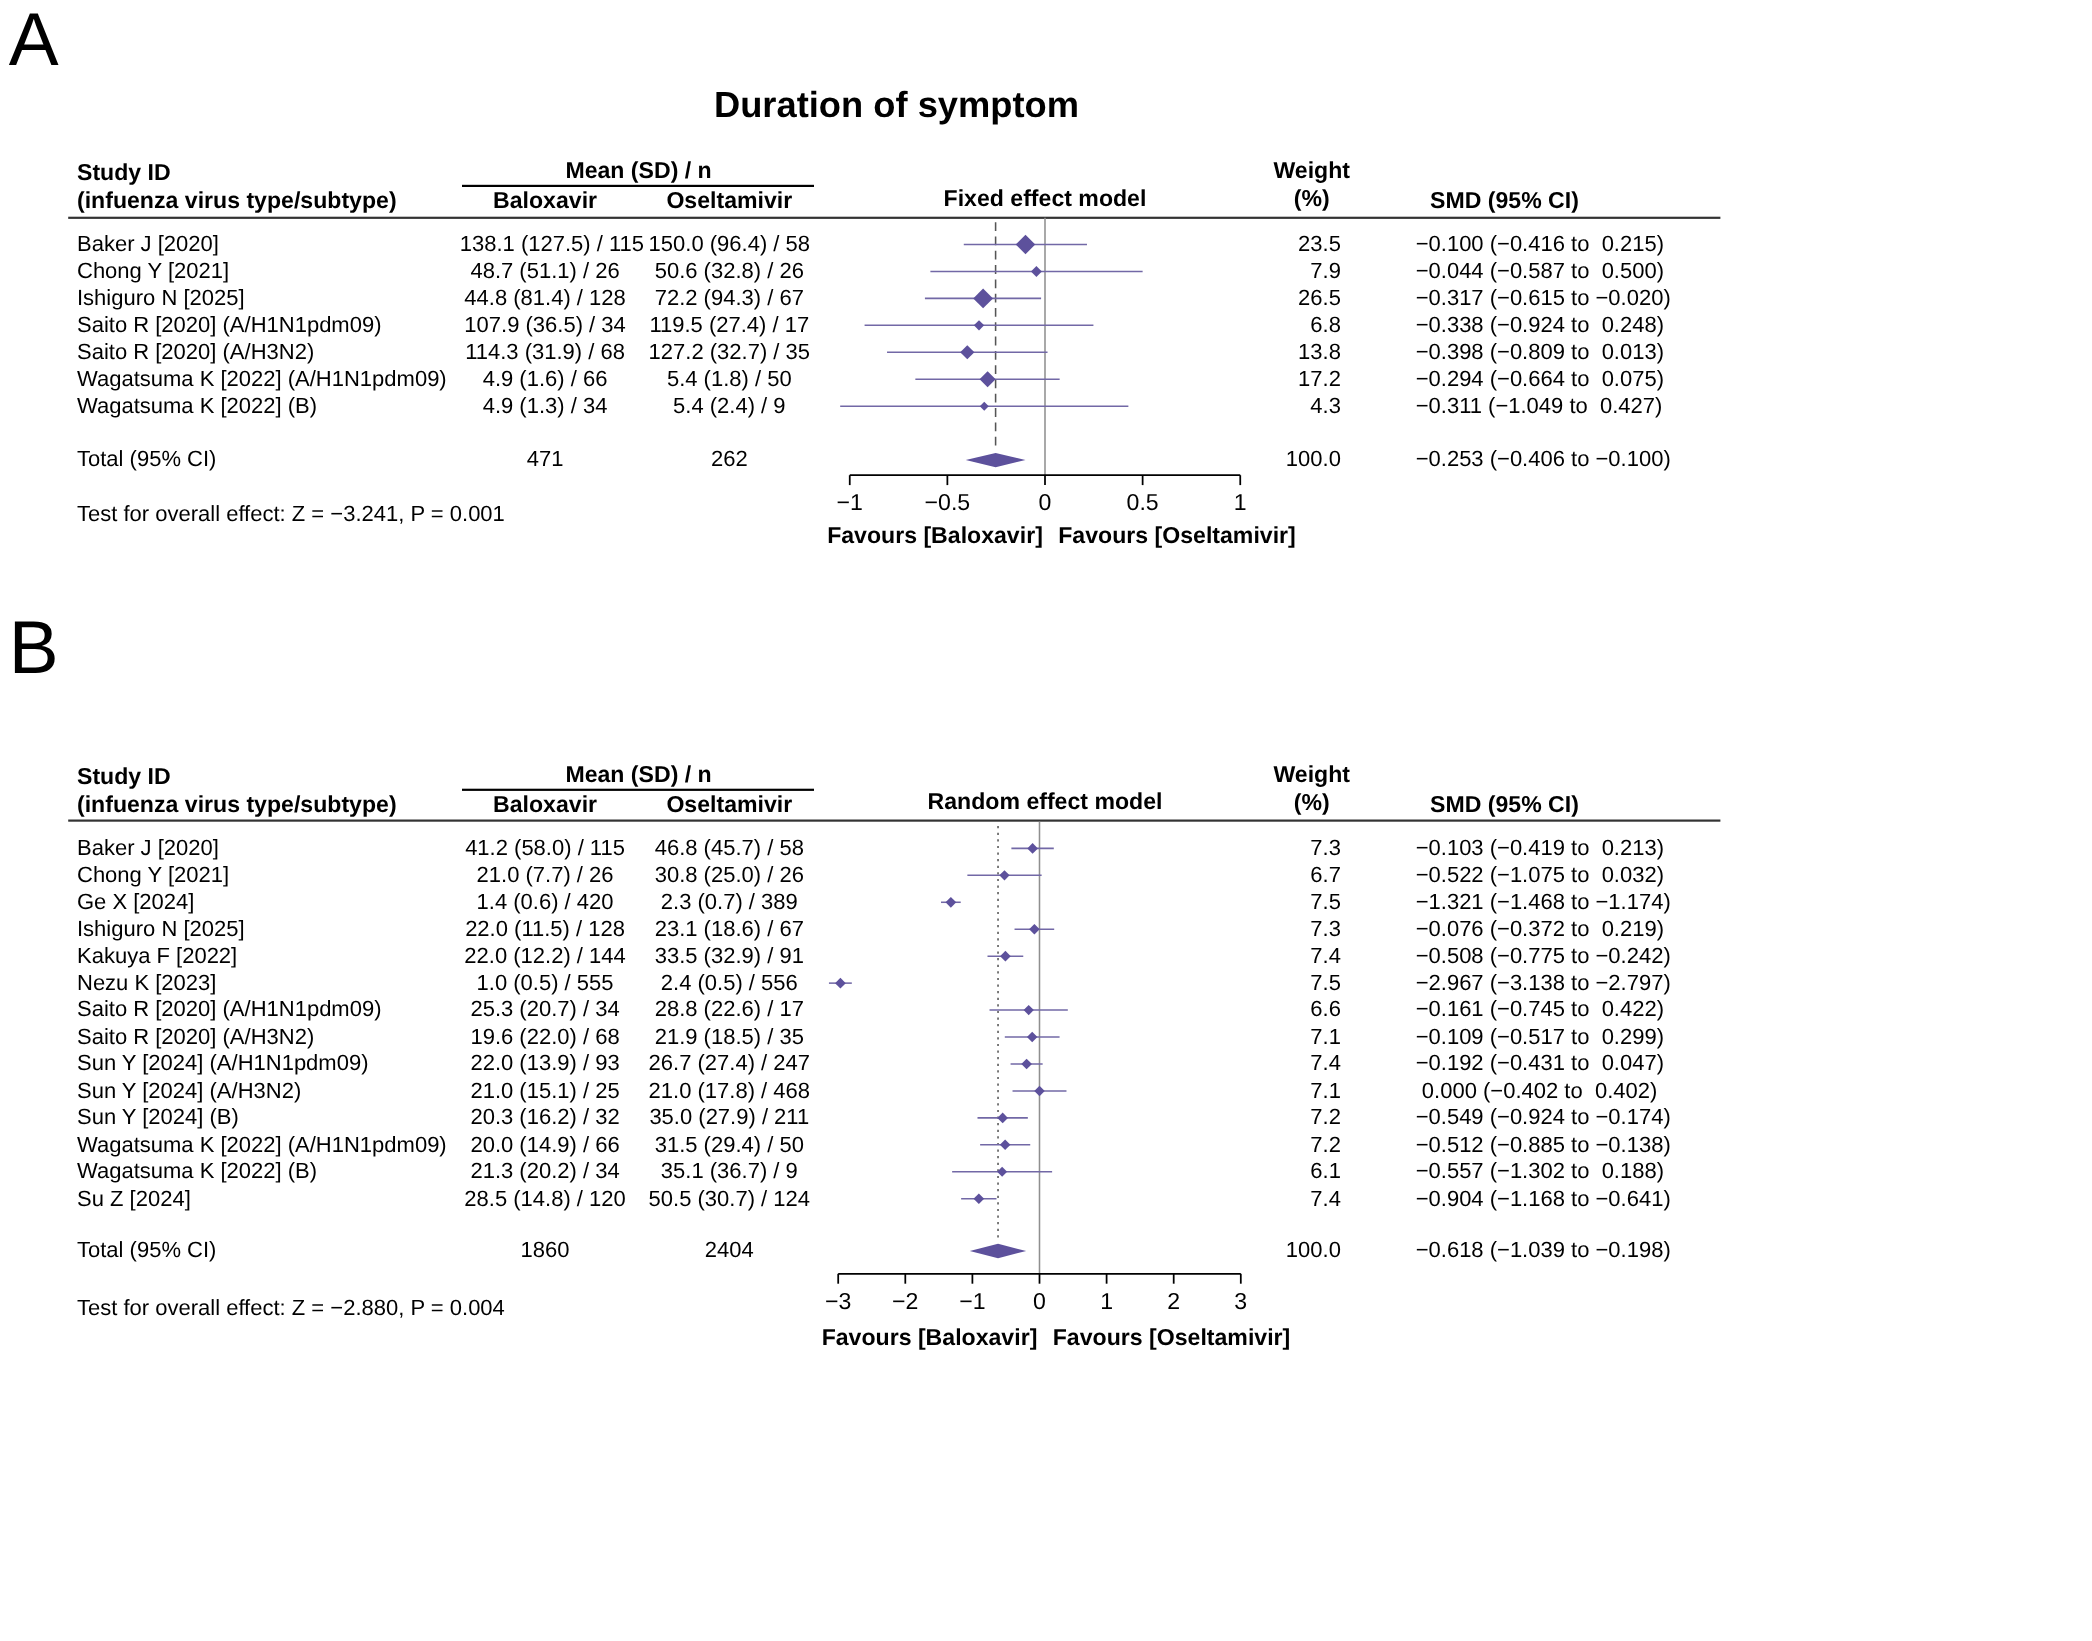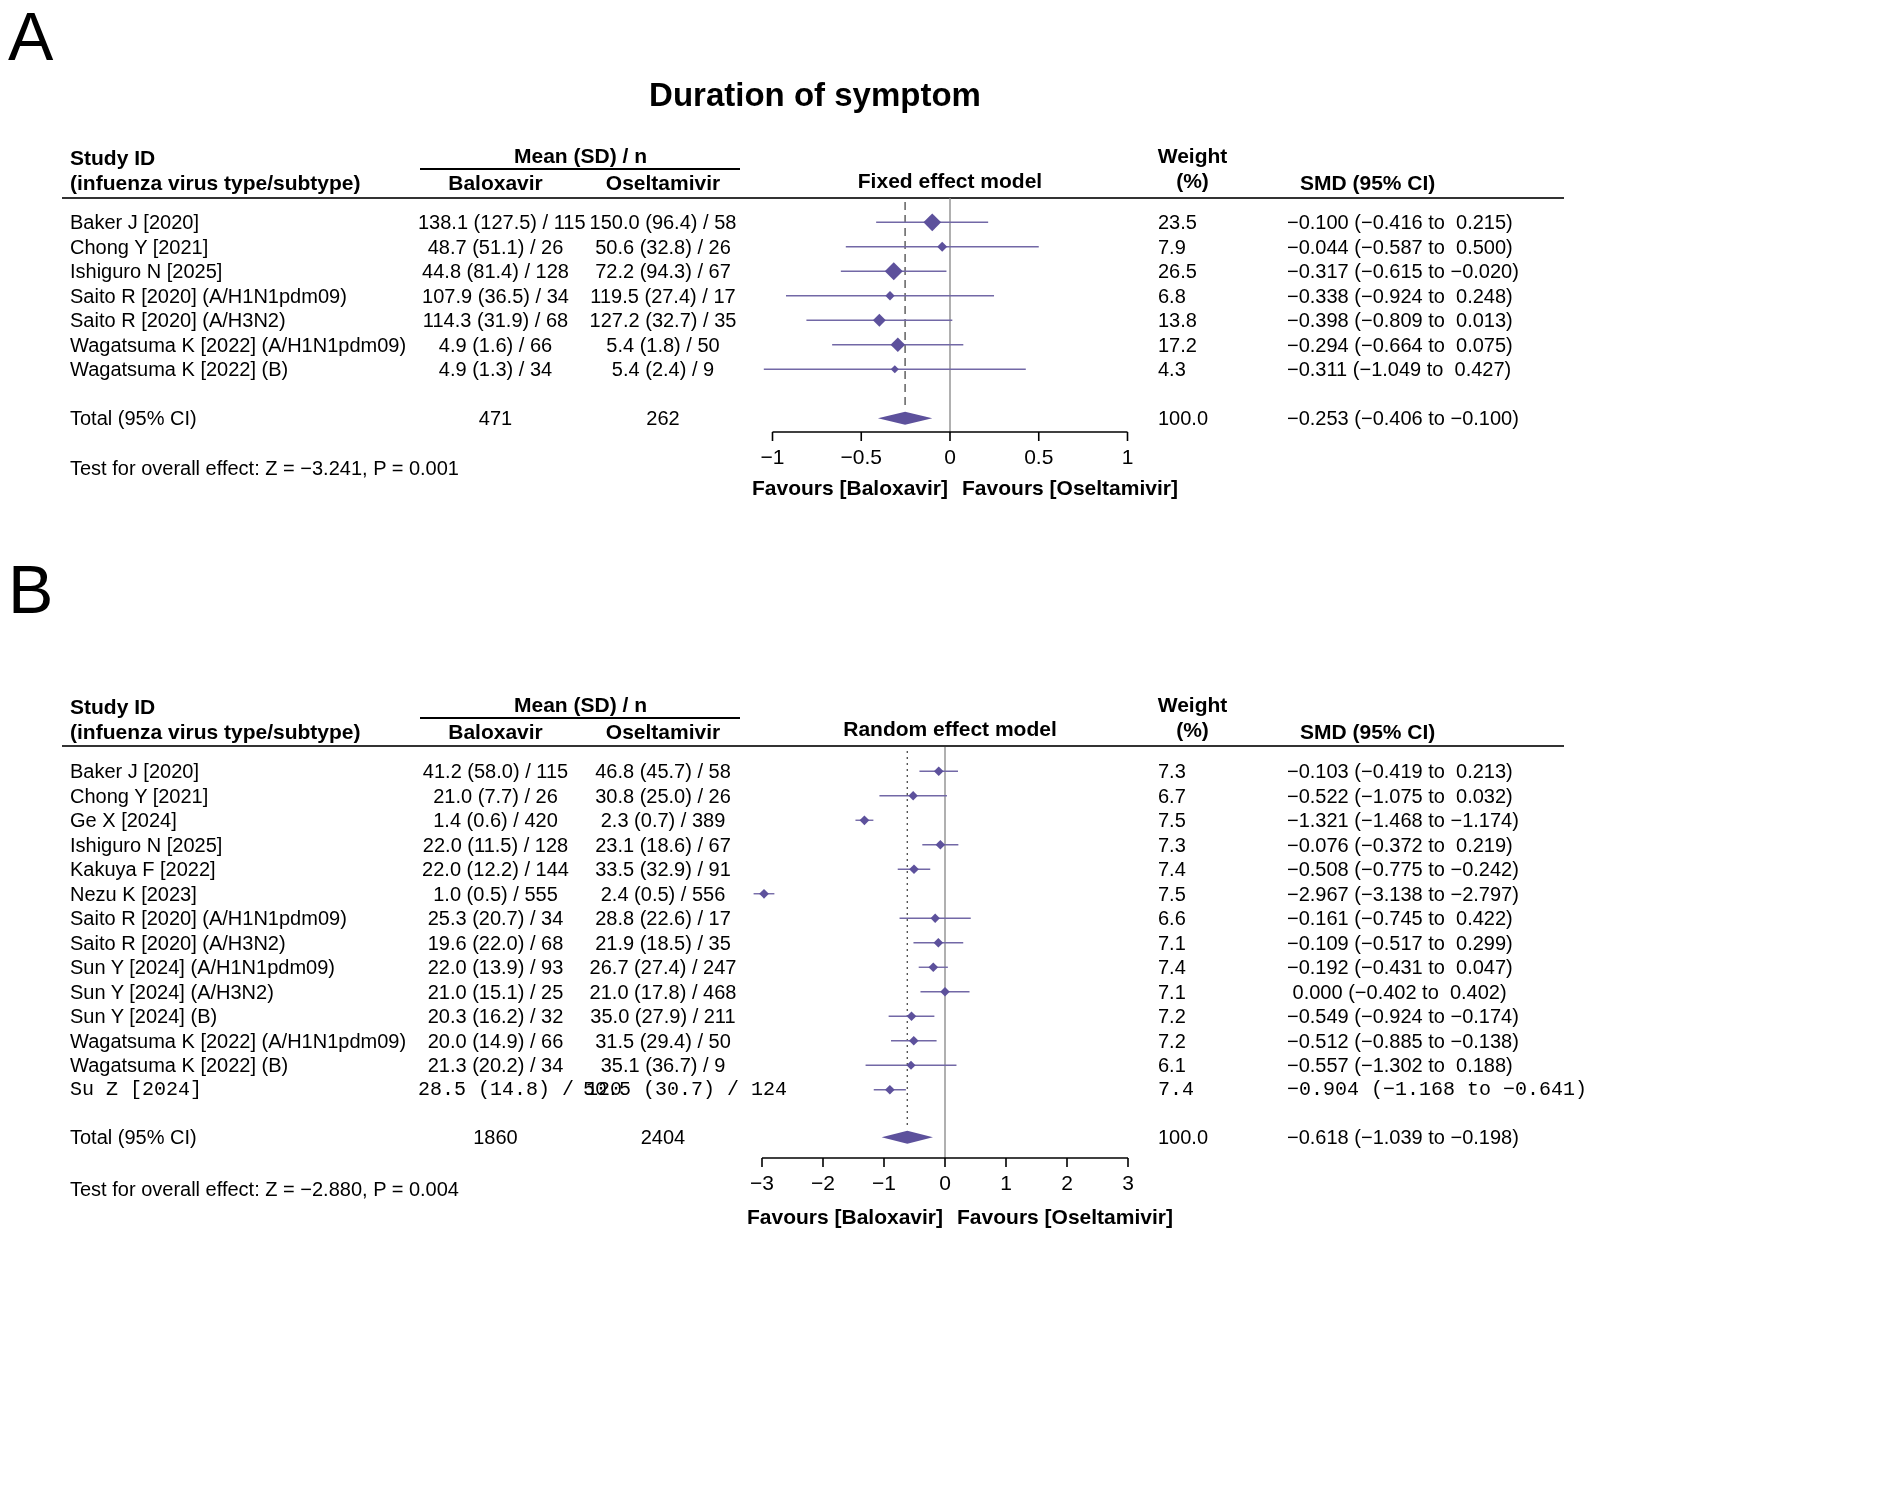--- a/index.html
+++ b/index.html
@@ -9,21 +9,21 @@
   .panel{position:absolute;left:0;width:1902px;}
   .panel-letter{font-size:68px;font-weight:400;line-height:1;}
   .title{font-size:33px;font-weight:700;text-align:center;}
   .hdr{font-size:21px;font-weight:700;line-height:1.1;}
   .rows-host{position:absolute;left:0;top:0;width:100%;height:100%;}
   .row{position:absolute;left:0;width:1902px;height:24.5px;font-size:20px;}
   .cell{position:absolute;top:0;height:100%;line-height:24.5px;white-space:nowrap;}
   .c-study{left:70px;width:345px;}
   .c-balo{left:418px;width:155px;text-align:center;}
   .c-osel{left:583px;width:160px;text-align:center;}
-  .c-weight{left:1158px;width:85px;text-align:left;}
+  .c-weight{left:1134px;width:85px;text-align:right;}
   .c-smd{left:1287px;width:290px;white-space:pre;}
   .divider{border-top:2px solid #333;}
   .underline{border-top:2px solid #000;}
   .foot{font-size:20px;line-height:24px;white-space:pre;}
   .fav{font-size:21px;font-weight:700;text-align:center;white-space:nowrap;}
   svg{pointer-events:none;overflow:visible;}
   svg text{font-family:"Liberation Sans","DejaVu Sans",sans-serif;}
 </style>
 </head>
 <body>
@@ -241,21 +241,21 @@
         <span class="cell c-weight">7.2</span>
         <span class="cell c-smd">−0.512 (−0.885 to −0.138)</span>
       </div>
       <div class="row" style="top: 508px;">
         <span class="cell c-study">Wagatsuma K [2022] (B)</span>
         <span class="cell c-balo">21.3 (20.2) / 34</span>
         <span class="cell c-osel">35.1 (36.7) / 9</span>
         <span class="cell c-weight">6.1</span>
         <span class="cell c-smd">−0.557 (−1.302 to  0.188)</span>
       </div>
-      <div class="row" style="top: 532.5px; font-family: Liberation Mono, monospace;">
+      <div class="row" style="top: 532.5px;">
         <span class="cell c-study">Su Z [2024]</span>
         <span class="cell c-balo">28.5 (14.8) / 120</span>
         <span class="cell c-osel">50.5 (30.7) / 124</span>
         <span class="cell c-weight">7.4</span>
         <span class="cell c-smd">−0.904 (−1.168 to −0.641)</span>
       </div>
     </div>
 
   <svg id="plot-b" class="abs" style="left:750px;top:200px;" width="420" height="470">
       <line x1="195" y1="2" x2="195" y2="413" stroke="#8f8f8f" stroke-width="1.4"></line>

